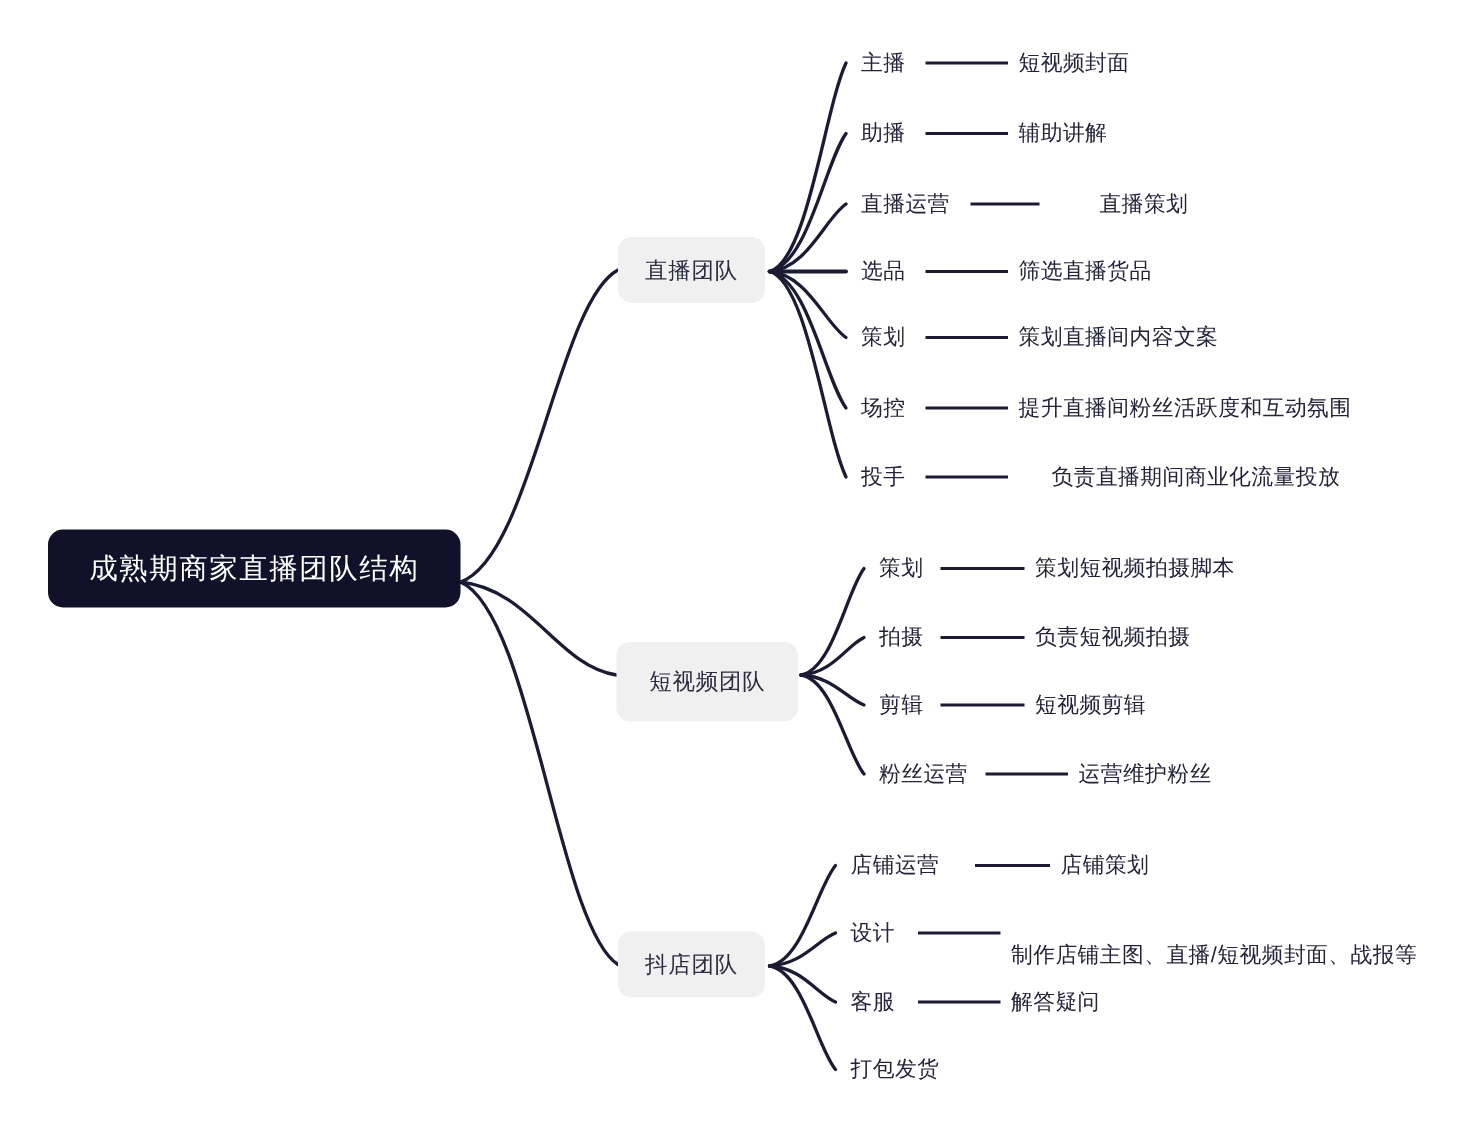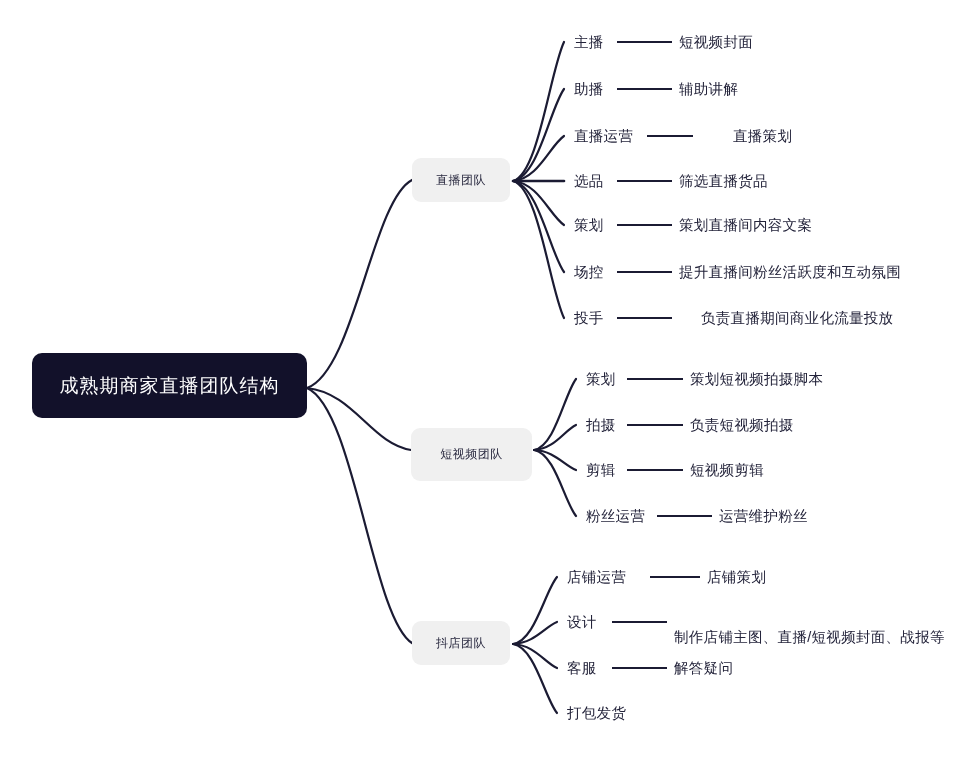--- a/index.html
+++ b/index.html
@@ -42,21 +42,21 @@
     color: #ffffff;
     border-radius: 10px;
     font-size: 19px;
     letter-spacing: 1px;
     font-weight: 400;
   }
   .branch-node {
     background: #f0f0f0;
     color: #2a2a40;
     border-radius: 9px;
-    font-size: 12px;
+    font-size: 15px;
     letter-spacing: 0.5px;
   }
   .leaf {
     position: absolute;
     color: #23233a;
     font-size: 14.5px;
     white-space: nowrap;
     transform: translateY(-50%);
     letter-spacing: 0.3px;
   }
@@ -94,21 +94,21 @@
       <path d="M 534 450 C 555 446.45, 564.24 394.62, 576 379" fill="none" stroke="#1b1b33" stroke-width="2.2" stroke-linecap="round"></path>
       <path d="M 534 450 C 555 448.75, 564.24 430.5, 576 425" fill="none" stroke="#1b1b33" stroke-width="2.2" stroke-linecap="round"></path>
       <path d="M 534 450 C 555 451, 564.24 465.6, 576 470" fill="none" stroke="#1b1b33" stroke-width="2.2" stroke-linecap="round"></path>
       <path d="M 534 450 C 555 453.3, 564.24 501.48, 576 516" fill="none" stroke="#1b1b33" stroke-width="2.2" stroke-linecap="round"></path>
       <path d="M 513 644 C 535 640.65, 544.68 591.74, 557 577" fill="none" stroke="#1b1b33" stroke-width="2.2" stroke-linecap="round"></path>
       <path d="M 513 644 C 535 642.9, 544.68 626.84, 557 622" fill="none" stroke="#1b1b33" stroke-width="2.2" stroke-linecap="round"></path>
       <path d="M 513 644 C 535 645.2, 544.68 662.72, 557 668" fill="none" stroke="#1b1b33" stroke-width="2.2" stroke-linecap="round"></path>
       <path d="M 513 644 C 535 647.45, 544.68 697.82, 557 713" fill="none" stroke="#1b1b33" stroke-width="2.2" stroke-linecap="round"></path>
     </svg>
 
-  <div class="node root-node" style="left:32px; top:353px; width:275px; height:65px;">
+  <div class="node root-node" style="left:32px; top:353px; width:275px; height:52px;">
     <span>成熟期商家直播团队结构</span>
   </div>
 
   <div class="node branch-node" style="left:412px; top:158px; width:98px; height:44px;">
     <span>直播团队</span>
   </div>
 
   <div class="node branch-node" style="left:411px; top:428px; width:121px; height:53px;">
     <span>短视频团队</span>
   </div>

